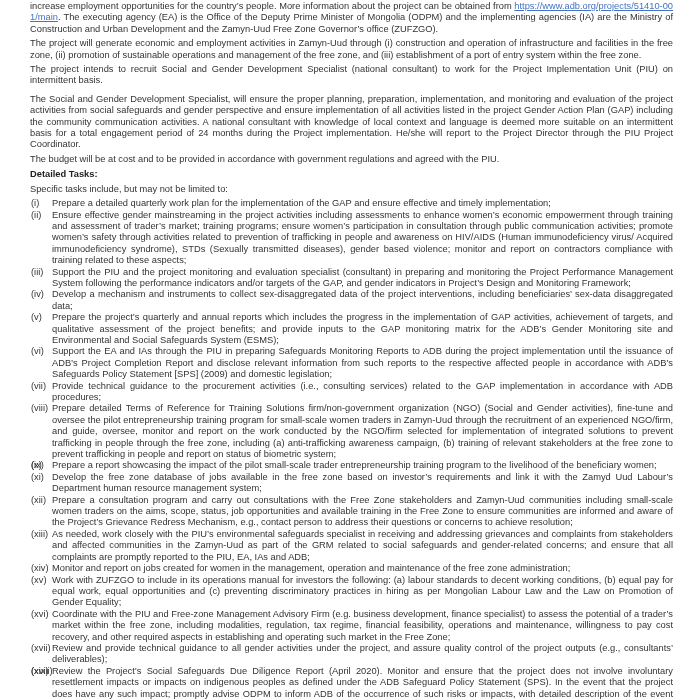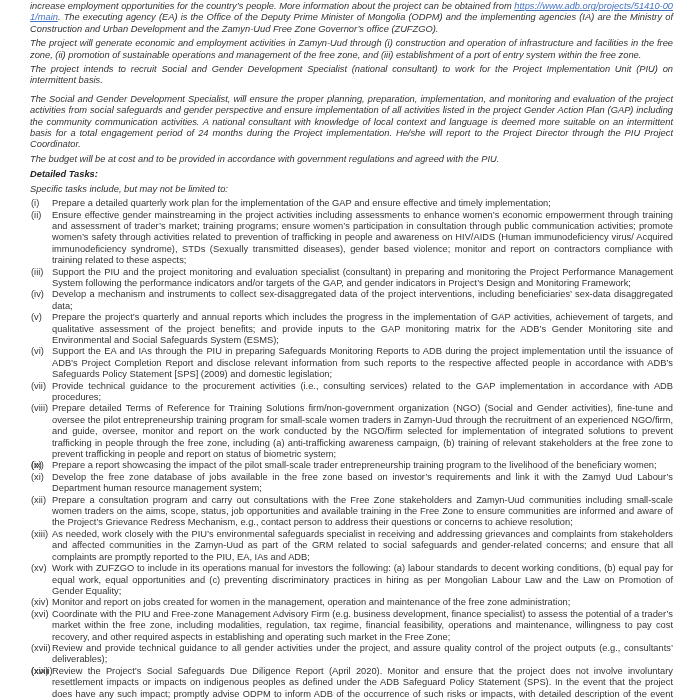--- a/index.html
+++ b/index.html
@@ -10,21 +10,20 @@
     color: #333333;
   }
   .page {
     padding: 1px 27px 0 30px;
   }
   .page p {
     margin: 0 0 3px 0;
     font-size: 9.3px;
     line-height: 11.4px;
     text-align: justify;
-    font-style: italic;
   }
   p.gap-before { margin-top: 7px; }
   p.doc-heading {
     font-weight: bold;
     color: #222222;
     margin: 4px 0 3px 0;
     text-align: left;
   }
   a.doc-link {
     color: #4472C4;
@@ -130,27 +129,27 @@
         <span class="num">(xii)</span>
         <span class="txt">Prepare a consultation program and carry out consultations with the Free Zone stakeholders and Zamyn-Uud communities including small-scale women traders on the aims, scope, status, job opportunities and available training in the Free Zone to ensure communities are informed and aware of the Project’s Grievance Redress Mechanism, e.g., contact person to address their questions or concerns to achieve resolution;</span>
       </li>
 
       <li>
         <span class="num">(xiii)</span>
         <span class="txt">As needed, work closely with the PIU’s environmental safeguards specialist in receiving and addressing grievances and complaints from stakeholders and affected communities in the Zamyn-Uud as part of the GRM related to social safeguards and gender-related concerns; and ensure that all complaints are promptly reported to the PIU, EA, IAs and ADB;</span>
       </li>
 
       <li>
-        <span class="num">(xv)</span>
-        <span class="txt">Work with ZUFZGO to include in its operations manual for investors the following: (a) labour standards to decent working conditions, (b) equal pay for equal work, equal opportunities and (c) preventing discriminatory practices in hiring as per Mongolian Labour Law and the Law on Promotion of Gender Equality;</span>
+        <span class="num">(xiv)</span>
+        <span class="txt">Monitor and report on jobs created for women in the management, operation and maintenance of the free zone administration;</span>
       </li>
 
       <li>
-        <span class="num">(xiv)</span>
-        <span class="txt">Monitor and report on jobs created for women in the management, operation and maintenance of the free zone administration;</span>
+        <span class="num">(xv)</span>
+        <span class="txt">Work with ZUFZGO to include in its operations manual for investors the following: (a) labour standards to decent working conditions, (b) equal pay for equal work, equal opportunities and (c) preventing discriminatory practices in hiring as per Mongolian Labour Law and the Law on Promotion of Gender Equality;</span>
       </li>
 
       <li>
         <span class="num">(xvi)</span>
         <span class="txt">Coordinate with the PIU and Free-zone Management Advisory Firm (e.g. business development, finance specialist) to assess the potential of a trader’s market within the free zone, including modalities, regulation, tax regime, financial feasibility, operations and maintenance, willingness to pay cost recovery, and other required aspects in establishing and operating such market in the Free Zone;</span>
       </li>
 
       <li>
         <span class="num">(xvii)</span>
         <span class="txt">Review and provide technical guidance to all gender activities under the project, and assure quality control of the project outputs (e.g., consultants’ deliverables);</span>

